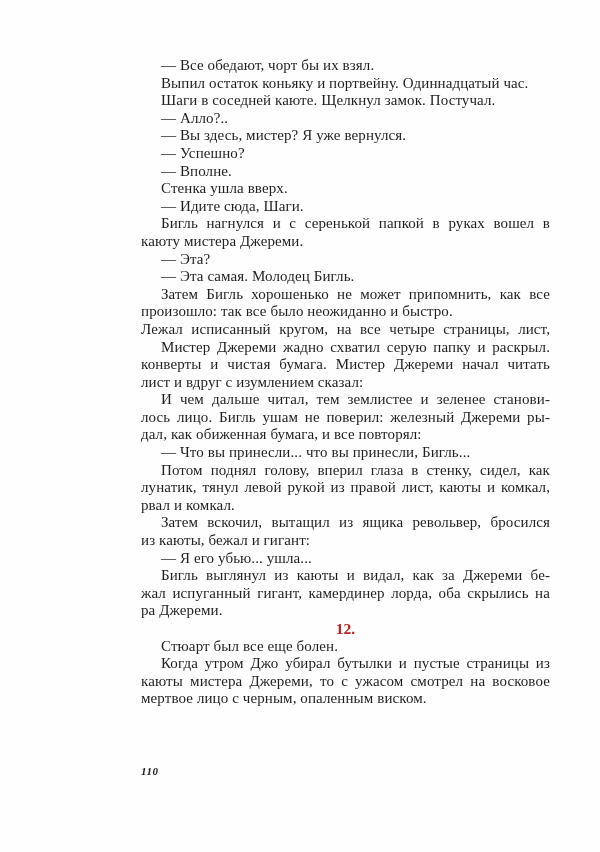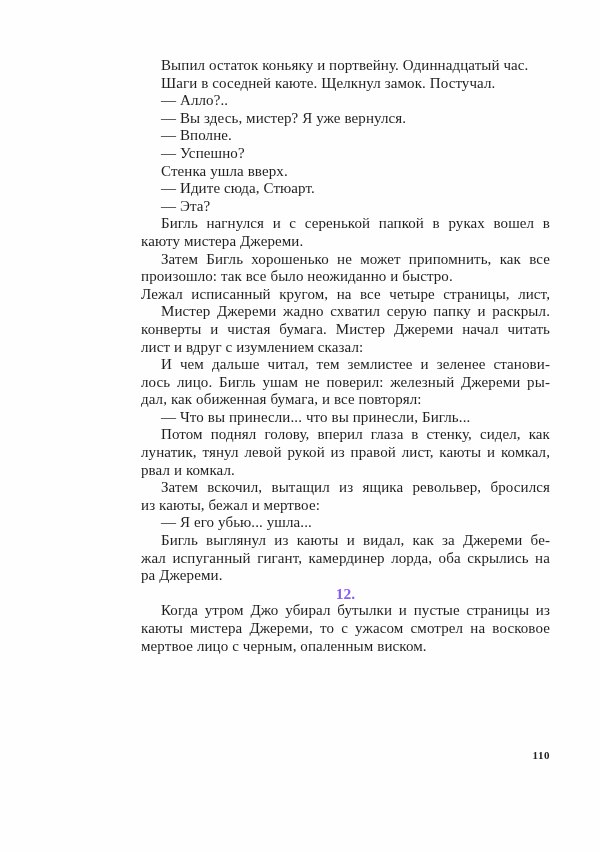--- a/index.html
+++ b/index.html
@@ -22,68 +22,75 @@
   }
   .para { margin: 0; padding: 0; }
   .line { text-align: left; white-space: normal; }
   .line.j { text-align: justify; text-align-last: justify; }
   .line.first { padding-left: 20px; }
   .heading {
     text-align: center;
     font-weight: bold;
     font-size: 15.5px;
     line-height: 17.6px;
-    color: #8b5cf6;
+    color: #b91c1c;
   }
   .page-number {
     position: absolute;
-    left: 141px; top: 749px; width: 409px;
-    text-align: right;
+    left: 141px; top: 765px; width: 409px;
+    text-align: left;
     font-size: 11px;
     font-weight: bold;
     letter-spacing: 0.5px;
     color: #222;
+    font-style: italic;
   }
 </style>
 </head>
 <body>
 
 <div class="page" style="background: rgb(254, 254, 254);">
   <div class="text-block" style="color: rgb(31, 31, 31);">
     <div>
+        <div class="para">
+          <div class="line first">— Все обедают, чорт бы их взял.</div>
+        </div>
         <div class="para">
           <div class="line first">Выпил остаток коньяку и портвейну. Одиннадцатый час.</div>
         </div>
         <div class="para">
           <div class="line first">Шаги в соседней каюте. Щелкнул замок. Постучал.</div>
         </div>
         <div class="para">
           <div class="line first">— Алло?..</div>
         </div>
         <div class="para">
           <div class="line first">— Вы здесь, мистер? Я уже вернулся.</div>
         </div>
         <div class="para">
-          <div class="line first">— Вполне.</div>
+          <div class="line first">— Успешно?</div>
         </div>
         <div class="para">
-          <div class="line first">— Успешно?</div>
+          <div class="line first">— Вполне.</div>
         </div>
         <div class="para">
           <div class="line first">Стенка ушла вверх.</div>
         </div>
         <div class="para">
-          <div class="line first">— Идите сюда, Стюарт.</div>
+          <div class="line first">— Идите сюда, Шаги.</div>
+        </div>
+        <div class="para">
+          <div class="line first j">Бигль нагнулся и с серенькой папкой в руках вошел в</div>
+          <div class="line">каюту мистера Джереми.</div>
         </div>
         <div class="para">
           <div class="line first">— Эта?</div>
         </div>
         <div class="para">
-          <div class="line first j">Бигль нагнулся и с серенькой папкой в руках вошел в</div>
-          <div class="line">каюту мистера Джереми.</div>
+          <div class="line first">— Эта самая. Молодец Бигль.</div>
         </div>
         <div class="para">
           <div class="line first j">Затем Бигль хорошенько не может припомнить, как все</div>
           <div class="line">произошло: так все было неожиданно и быстро.</div>
         </div>
         <div class="para">
           <div class="line j">Лежал исписанный кругом, на все четыре страницы, лист,</div>
           <div class="line first j">Мистер Джереми жадно схватил серую папку и раскрыл.</div>
           <div class="line j">конверты и чистая бумага. Мистер Джереми начал читать</div>
           <div class="line">лист и вдруг с изумлением сказал:</div>
@@ -96,34 +103,37 @@
         <div class="para">
           <div class="line first">— Что вы принесли... что вы принесли, Бигль...</div>
         </div>
         <div class="para">
           <div class="line first j">Потом поднял голову, вперил глаза в стенку, сидел, как</div>
           <div class="line j">лунатик, тянул левой рукой из правой лист, каюты и комкал,</div>
           <div class="line">рвал и комкал.</div>
         </div>
         <div class="para">
           <div class="line first j">Затем вскочил, вытащил из ящика револьвер, бросился</div>
-          <div class="line">из каюты, бежал и мертвое:</div>
+          <div class="line">из каюты, бежал и гигант:</div>
         </div>
         <div class="para">
           <div class="line first">— Я его убью... ушла...</div>
         </div>
         <div class="para">
           <div class="line first j">Бигль выглянул из каюты и видал, как за Джереми бе-</div>
           <div class="line j">жал испуганный гигант, камердинер лорда, оба скрылись на</div>
           <div class="line">ра Джереми.</div>
         </div>
       </div>
     <div class="heading">12.</div>
     <div>
         <div class="para">
+          <div class="line first">Стюарт был все еще болен.</div>
+        </div>
+        <div class="para">
           <div class="line first j">Когда утром Джо убирал бутылки и пустые страницы из</div>
           <div class="line j">каюты мистера Джереми, то с ужасом смотрел на восковое</div>
           <div class="line">мертвое лицо с черным, опаленным виском.</div>
         </div>
       </div>
   </div>
   <div class="page-number">110</div>
 </div>
 
 </body></html>

